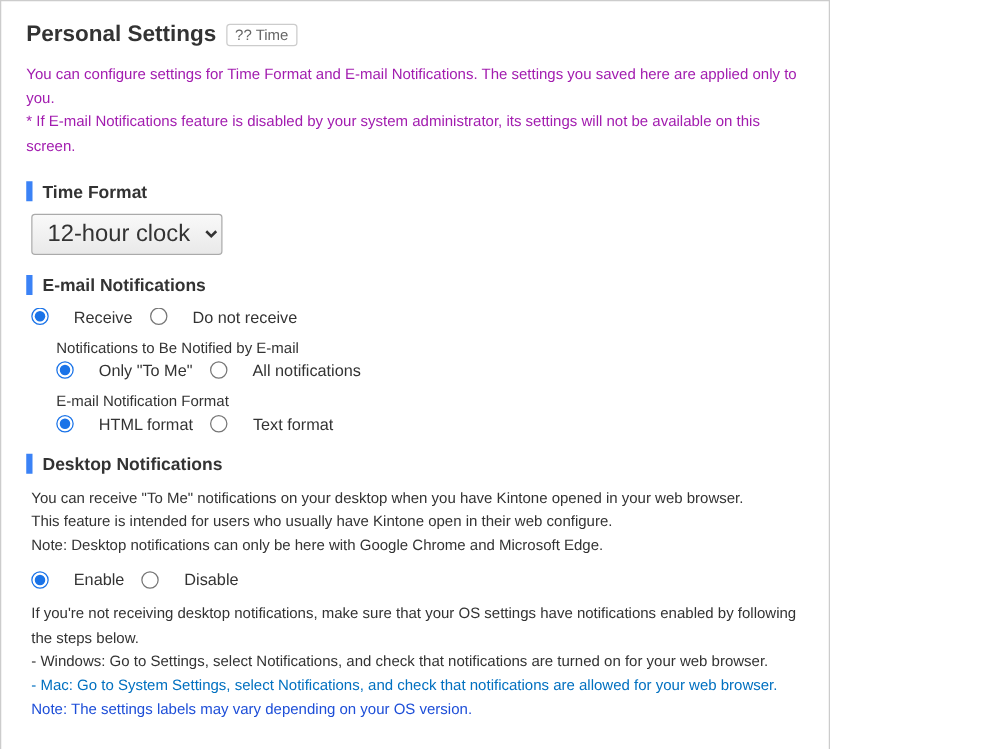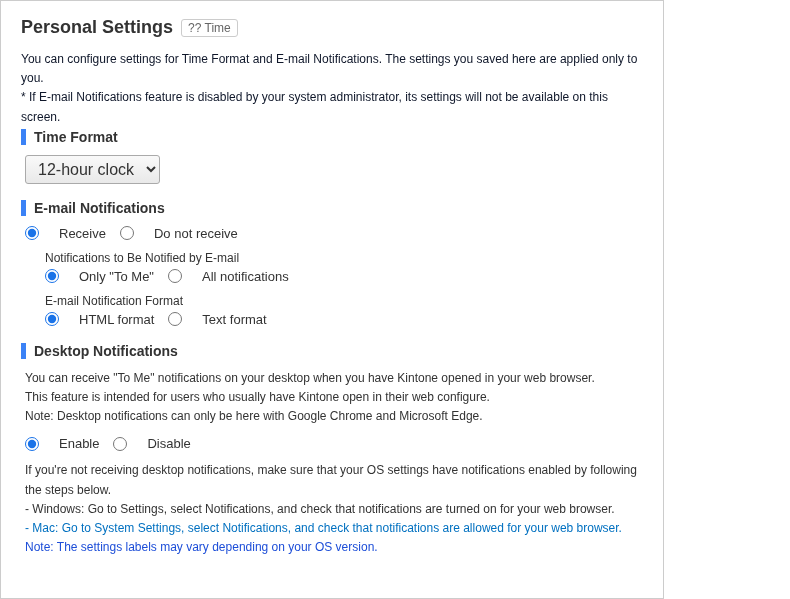--- a/index.html
+++ b/index.html
@@ -35,44 +35,44 @@
       color: #666;
       font-size: 12px;
       border: 1px solid #ccc;
       border-radius: 3px;
       padding: 1px 6px;
       cursor: pointer;
       text-decoration: none;
     }
     .description {
       font-size: 12px;
-      color: #0f172a;
+      color: #a21caf;
       line-height: 1.6;
-      margin-bottom: 2px;
+      margin-bottom: 18px;
     }
     .section {
       margin-bottom: 16px;
     }
     .section-header {
       border-left: 5px solid #3b82f6;
       padding-left: 8px;
       font-size: 14px;
       font-weight: bold;
       color: #333;
       margin-bottom: 10px;
     }
     .section-content {
       padding-left: 4px;
     }
     .dropdown-wrapper {
       margin-bottom: 14px;
     }
     select.time-format-select {
       padding: 4px 8px;
-      font-size: 16px;
+      font-size: 19px;
       border: 1px solid #aaa;
       border-radius: 3px;
       background: linear-gradient(to bottom, #f9f9f9, #e9e9e9);
       cursor: pointer;
       color: #333;
       min-width: 120px;
     }
     .radio-row {
       display: flex;
       align-items: center;

